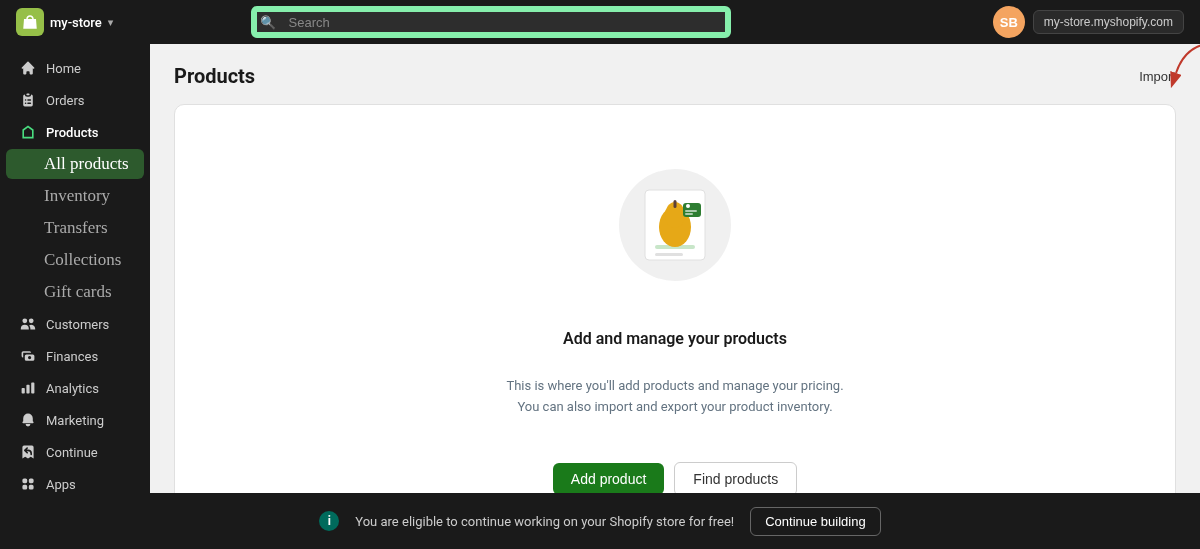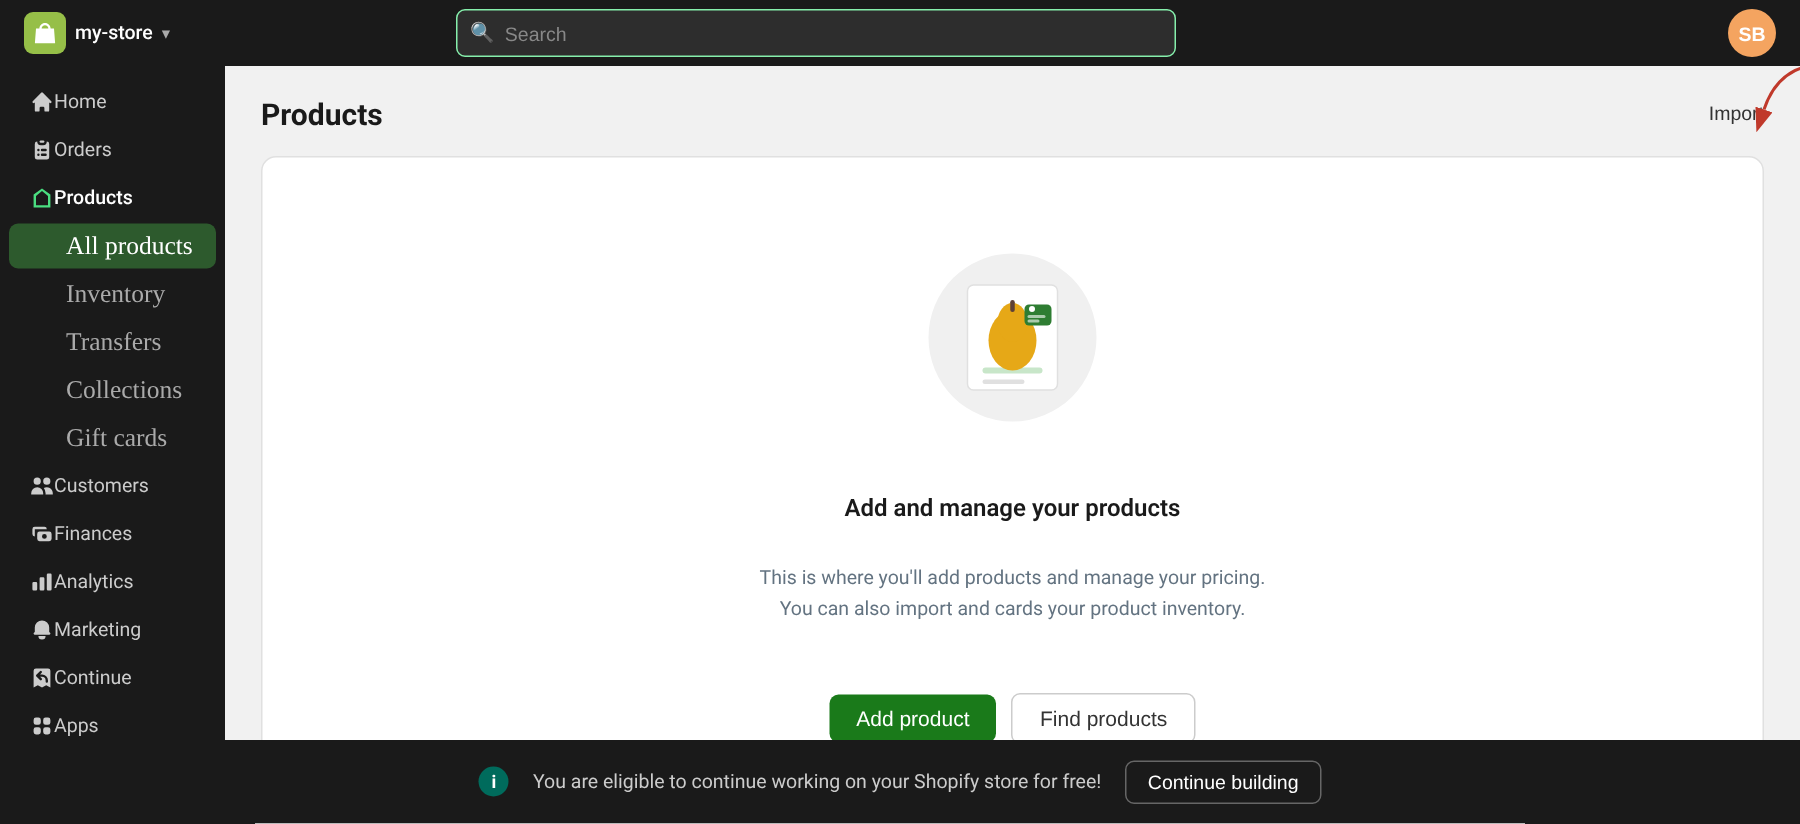--- a/index.html
+++ b/index.html
@@ -46,21 +46,21 @@
     .search-bar {
       flex: 1;
       max-width: 480px;
       margin: 0 auto;
       position: relative;
     }
     .search-bar input {
       width: 100%;
       height: 32px;
       background: #2d2d2d;
-      border: 1px solid #86efac;
+      border: 6px solid #86efac;
       border-radius: 6px;
       color: #ccc;
       padding: 0 12px 0 32px;
       font-size: 13px;
       outline: none;
     }
     .search-bar input::placeholder { color: #888; }
     .search-icon-wrap {
       position: absolute;
       left: 10px;
@@ -110,21 +110,21 @@
       background: #1a1a1a;
       flex-shrink: 0;
       display: flex;
       flex-direction: column;
       overflow-y: auto;
       padding: 8px 0;
     }
     .nav-item {
       display: flex;
       align-items: center;
-      gap: 0;
+      gap: 10px;
       padding: 7px 14px;
       color: #ccc;
       font-size: 13px;
       cursor: pointer;
       border-radius: 6px;
       margin: 1px 6px;
       text-decoration: none;
     }
     .nav-item.active { color: #fff; }
     .nav-item svg { width: 16px; height: 16px; flex-shrink: 0; }
@@ -289,20 +289,21 @@
     </div>
     <span class="store-name">my-store</span>
     <span class="store-dropdown">▾</span>
   </div>
   <div class="search-bar">
     <span class="search-icon-wrap">🔍</span>
     <input type="text" placeholder="Search" style="">
   </div>
   <div class="topbar-right">
     <button class="avatar-btn">SB</button>
+    <button class="topbar-store-btn">my-store.myshopify.com</button>
   </div>
 </div>
 
 <div class="app-body">
 
   <nav class="sidebar">
 
     <div class="nav-item">
       <svg viewBox="0 0 20 20" fill="currentColor">
           <path d="M10.707 2.293a1 1 0 00-1.414 0l-7 7a1 1 0 001.414 1.414L4 10.414V17a1 1 0 001 1h2a1 1 0 001-1v-2a1 1 0 011-1h2a1 1 0 011 1v2a1 1 0 001 1h2a1 1 0 001-1v-6.586l.293.293a1 1 0 001.414-1.414l-7-7z"></path>
@@ -419,21 +420,21 @@
           <rect x="68" y="38" width="18" height="14" rx="3" fill="#2e7d32"></rect>
           <circle cx="73" cy="41" r="2" fill="#fff"></circle>
           <rect x="70" y="45" width="12" height="2" rx="1" fill="#fff" opacity="0.6"></rect>
           <rect x="70" y="48" width="8" height="2" rx="1" fill="#fff" opacity="0.6"></rect>
         </svg>
       </div>
 
       <div class="empty-title">Add and manage your products</div>
       <div class="empty-desc">
         <span>This is where you'll add products and manage your pricing.</span><br>
-        <span>You can also import and cards your product inventory.</span>
+        <span>You can also import and export your product inventory.</span>
       </div>
 
       <div class="btn-row">
         <button class="btn-primary">Add product</button>
         <button class="btn-secondary">Find products</button>
       </div>
     </div>
 
   </main>
 </div>

